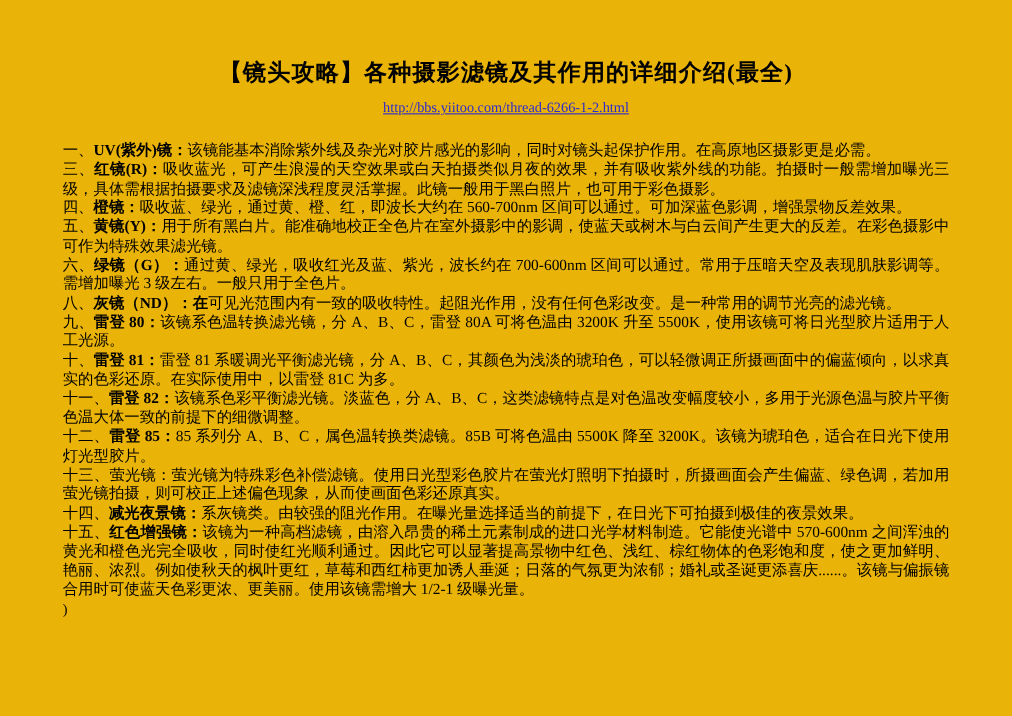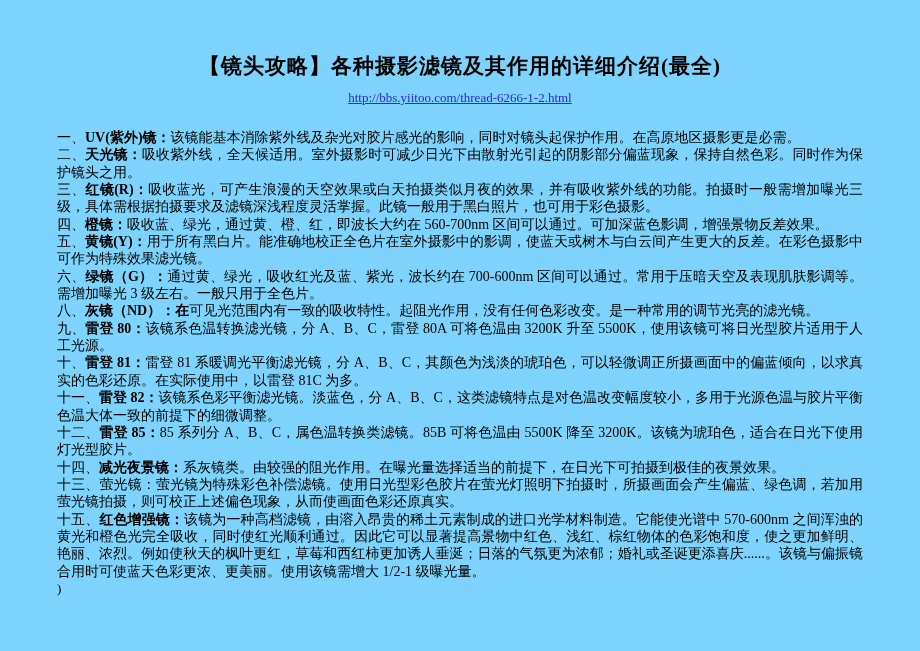--- a/index.html
+++ b/index.html
@@ -1,21 +1,21 @@
 <!DOCTYPE html>
 <html lang="zh"><head>
 <meta charset="utf-8">
 <style>
   html, body { margin: 0; padding: 0; background: #ffffff; }
   .page {
     position: relative;
     width: 920px;
     height: 651px;
     box-sizing: border-box;
-    background: #7dd3fc;
+    background: #eab308;
     padding: 52px 57px 0 57px;
     font-family: "Liberation Serif", "DejaVu Serif", serif;
     color: #000000;
     overflow: hidden;
   }
   .title {
     margin: 0;
     font-size: 21px;
     font-weight: 600;
     text-align: center;
@@ -50,42 +50,41 @@
 <body>
 
 <div class="page">
   <h1 class="title">【镜头攻略】各种摄影滤镜及其作用的详细介绍(最全)</h1>
   <div class="link-row">
     <a href="#">http://bbs.yiitoo.com/thread-6266-1-2.html</a>
   </div>
   <div class="content">
   <p class="item"><span class="num">一、</span><span class="label b">UV(紫外)镜：</span><span class="text">该镜能基本消除紫外线及杂光对胶片感光的影响，同时对镜头起保护作用。在高原地区摄影更是必需。</span></p>
 
-  <p class="item"><span class="num">二、</span><span class="label b">天光镜：</span><span class="text">吸收紫外线，全天候适用。室外摄影时可减少日光下由散射光引起的阴影部分偏蓝现象，保持自然色彩。同时作为保护镜头之用。</span></p>
 
   <p class="item"><span class="num">三、</span><span class="label b">红镜(R)：</span><span class="text">吸收蓝光，可产生浪漫的天空效果或白天拍摄类似月夜的效果，并有吸收紫外线的功能。拍摄时一般需增加曝光三级，具体需根据拍摄要求及滤镜深浅程度灵活掌握。此镜一般用于黑白照片，也可用于彩色摄影。</span></p>
 
   <p class="item"><span class="num">四、</span><span class="label b">橙镜：</span><span class="text">吸收蓝、绿光，通过黄、橙、红，即波长大约在 560-700nm 区间可以通过。可加深蓝色影调，增强景物反差效果。</span></p>
 
   <p class="item"><span class="num">五、</span><span class="label b">黄镜(Y)：</span><span class="text">用于所有黑白片。能准确地校正全色片在室外摄影中的影调，使蓝天或树木与白云间产生更大的反差。在彩色摄影中可作为特殊效果滤光镜。</span></p>
 
   <p class="item"><span class="num">六、</span><span class="label b">绿镜（G）：</span><span class="text">通过黄、绿光，吸收红光及蓝、紫光，波长约在 700-600nm 区间可以通过。常用于压暗天空及表现肌肤影调等。需增加曝光 3 级左右。一般只用于全色片。</span></p>
 
 
   <p class="item"><span class="num">八、</span><span class="label b">灰镜（ND）：在</span><span class="text">可见光范围内有一致的吸收特性。起阻光作用，没有任何色彩改变。是一种常用的调节光亮的滤光镜。</span></p>
 
   <p class="item"><span class="num">九、</span><span class="label b">雷登 80：</span><span class="text">该镜系色温转换滤光镜，分 A、B、C，雷登 80A 可将色温由 3200K 升至 5500K，使用该镜可将日光型胶片适用于人工光源。</span></p>
 
   <p class="item"><span class="num">十、</span><span class="label b">雷登 81：</span><span class="text">雷登 81 系暖调光平衡滤光镜，分 A、B、C，其颜色为浅淡的琥珀色，可以轻微调正所摄画面中的偏蓝倾向，以求真实的色彩还原。在实际使用中，以雷登 81C 为多。</span></p>
 
   <p class="item"><span class="num">十一、</span><span class="label b">雷登 82：</span><span class="text">该镜系色彩平衡滤光镜。淡蓝色，分 A、B、C，这类滤镜特点是对色温改变幅度较小，多用于光源色温与胶片平衡色温大体一致的前提下的细微调整。</span></p>
 
   <p class="item"><span class="num">十二、</span><span class="label b">雷登 85：</span><span class="text">85 系列分 A、B、C，属色温转换类滤镜。85B 可将色温由 5500K 降至 3200K。该镜为琥珀色，适合在日光下使用灯光型胶片。</span></p>
 
+  <p class="item"><span class="num">十三、</span><span class="label">萤光镜：</span><span class="text">萤光镜为特殊彩色补偿滤镜。使用日光型彩色胶片在萤光灯照明下拍摄时，所摄画面会产生偏蓝、绿色调，若加用萤光镜拍摄，则可校正上述偏色现象，从而使画面色彩还原真实。</span></p>
+
   <p class="item"><span class="num">十四、</span><span class="label b">减光夜景镜：</span><span class="text">系灰镜类。由较强的阻光作用。在曝光量选择适当的前提下，在日光下可拍摄到极佳的夜景效果。</span></p>
-
-  <p class="item"><span class="num">十三、</span><span class="label">萤光镜：</span><span class="text">萤光镜为特殊彩色补偿滤镜。使用日光型彩色胶片在萤光灯照明下拍摄时，所摄画面会产生偏蓝、绿色调，若加用萤光镜拍摄，则可校正上述偏色现象，从而使画面色彩还原真实。</span></p>
 
   <p class="item"><span class="num">十五、</span><span class="label b">红色增强镜：</span><span class="text">该镜为一种高档滤镜，由溶入昂贵的稀土元素制成的进口光学材料制造。它能使光谱中 570-600nm 之间浑浊的黄光和橙色光完全吸收，同时使红光顺利通过。因此它可以显著提高景物中红色、浅红、棕红物体的色彩饱和度，使之更加鲜明、艳丽、浓烈。例如使秋天的枫叶更红，草莓和西红柿更加诱人垂涎；日落的气氛更为浓郁；婚礼或圣诞更添喜庆......。该镜与偏振镜合用时可使蓝天色彩更浓、更美丽。使用该镜需增大 1/2-1 级曝光量。</span></p>
 
 </div>
   <p class="closing">)</p>
 </div>
 
 </body></html>

